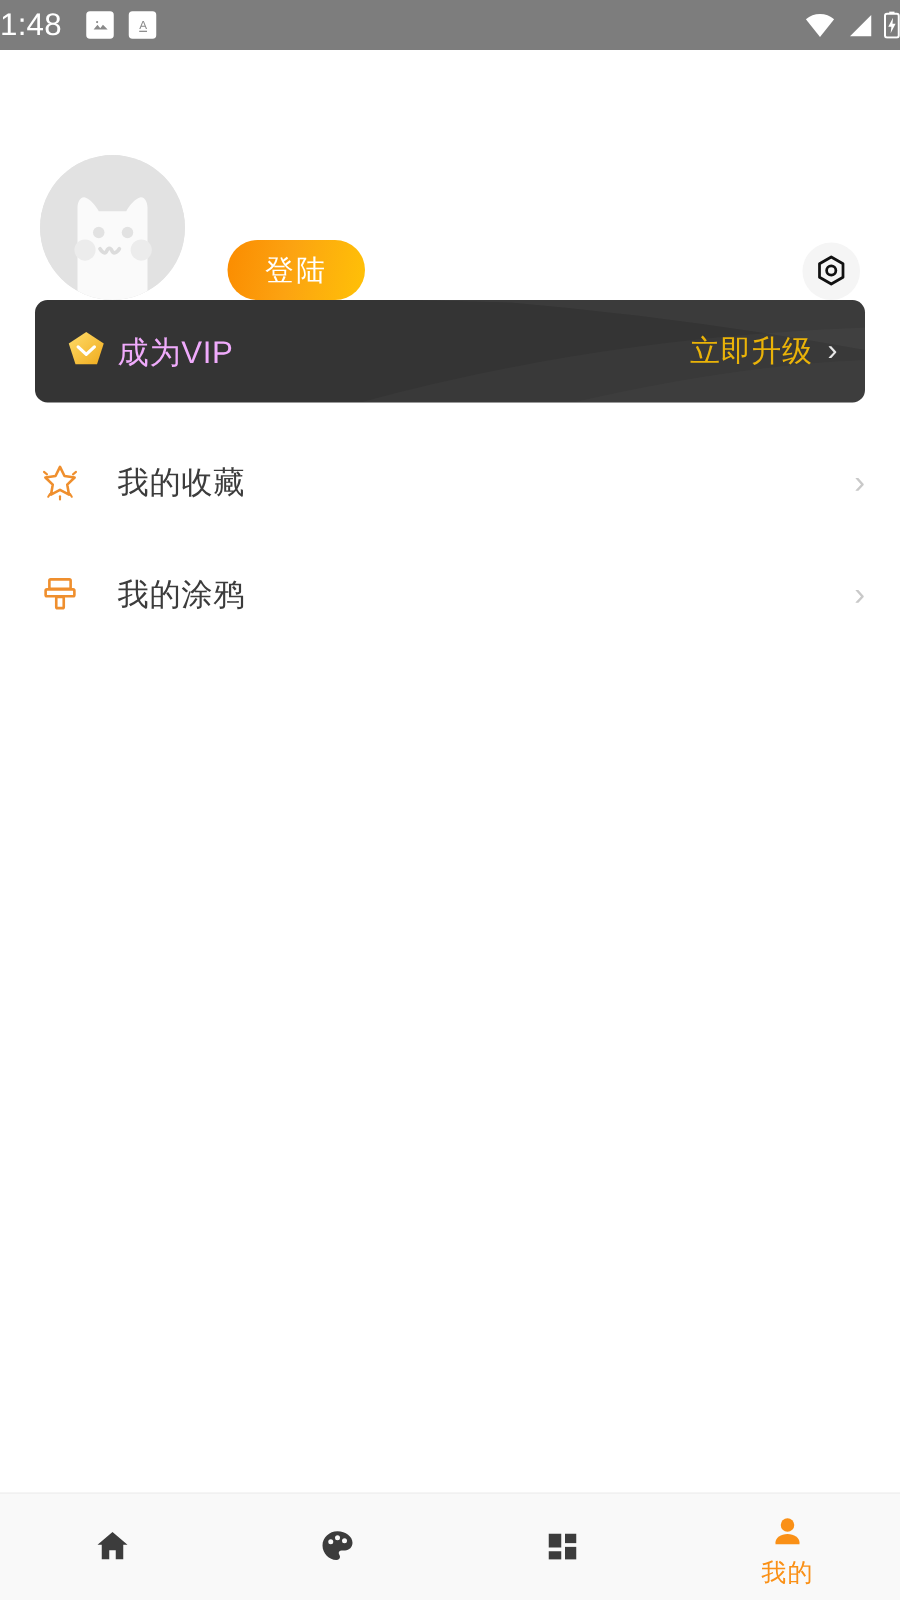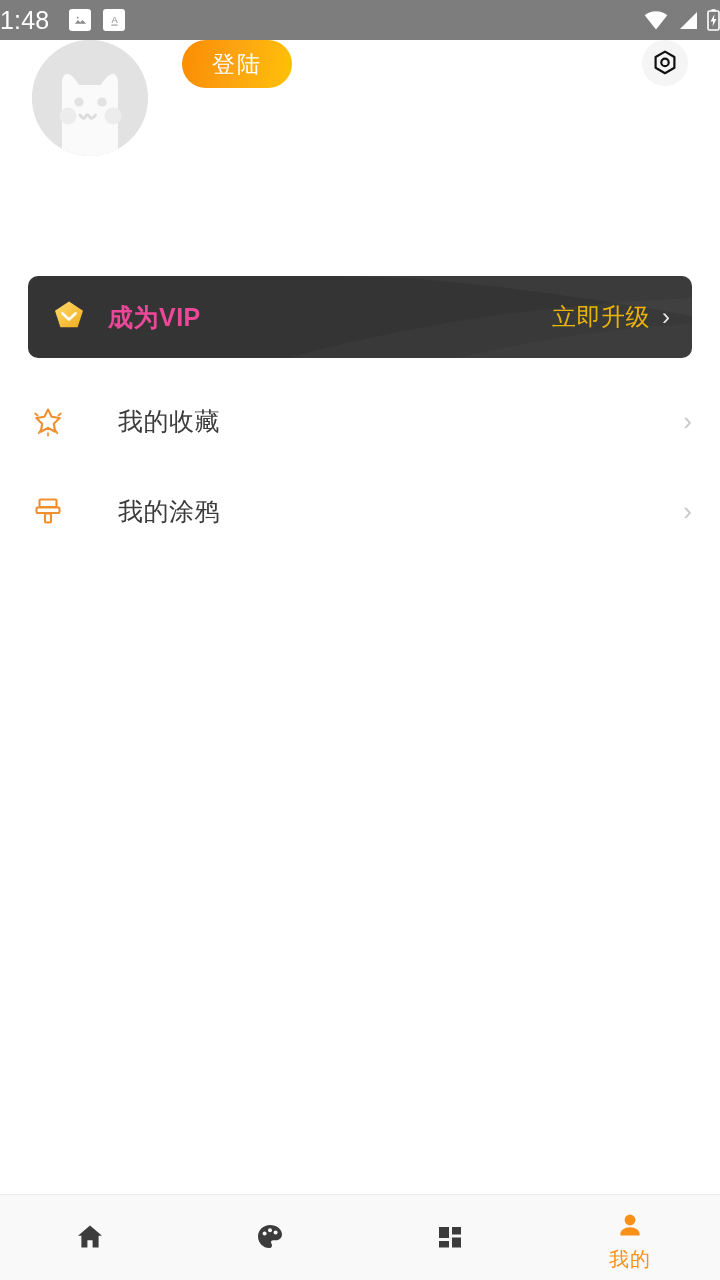--- a/index.html
+++ b/index.html
@@ -22,22 +22,22 @@
     width:22px; height:22px; background:#ffffff; border-radius:3px;
     display:flex; align-items:center; justify-content:center;
   }
   .notif-ico svg { display:block; }
   .status-spacer { flex:1; }
   .status-right-icons { display:flex; align-items:center; gap:9px; }
   .status-right-icons svg { display:block; }
 
   
   .header {
-    position:relative; height:236px;
-    display:flex; align-items:flex-start; padding:0 32px;
+    position:relative; height:200px;
+    display:flex; align-items:flex-end; padding:0 32px;
   }
   .avatar {
     width:116px; height:116px; border-radius:50%;
     background:#e2e2e2; overflow:hidden; flex:none;
     display:flex; align-items:center; justify-content:center;
   }
   .login-btn {
     margin-left:34px;
     height:48px; padding:0 30px;
     border:none; border-radius:24px;
@@ -58,38 +58,38 @@
   .vip-wrap { padding:0 28px; }
   .vip-banner {
     position:relative; height:82px; border-radius:10px;
     background:#343434; overflow:hidden;
     display:flex; align-items:center; padding:0 22px;
     cursor:pointer;
   }
   .vip-deco { position:absolute; inset:0; pointer-events:none; }
   .vip-badge { width:38px; height:38px; flex:none; position:relative; z-index:2; }
   .vip-title {
-    margin-left:20px; color:#ec4899; font-size:25px;
-    letter-spacing:.5px; position:relative; z-index:2;font-weight:bold;
+    margin-left:6px; color:#f0abfc; font-size:25px;
+    letter-spacing:.5px; position:relative; z-index:2;
   }
   .vip-spacer { flex:1; }
   .vip-cta {
     color:#eab308; font-size:24px; position:relative; z-index:2;
     letter-spacing:.5px;
   }
   .vip-chev {
     margin-left:12px; color:#e8e8e8; font-size:24px;
     position:relative; z-index:2; line-height:1;
   }
 
   
   .menu { margin-top:18px; }
   .menu-row {
     height:90px; display:flex; align-items:center;
-    padding:0 28px; cursor:pointer; background:#ffffff;gap:24px;
+    padding:0 28px; cursor:pointer; background:#ffffff;
   }
   .menu-ico { width:40px; height:40px; flex:none; display:flex; align-items:center; justify-content:center; }
   .menu-label { margin-left:26px; font-size:25px; color:#3c3c3c; letter-spacing:.5px; }
   .menu-spacer { flex:1; }
   .menu-chev { color:#c9c9c9; font-size:26px; line-height:1; font-weight:300; }
 
   
   .bottom-nav {
     position:absolute; left:0; bottom:0; width:720px; height:86px;
     background:#f9f9f9; border-top:1px solid #eeeeee;

